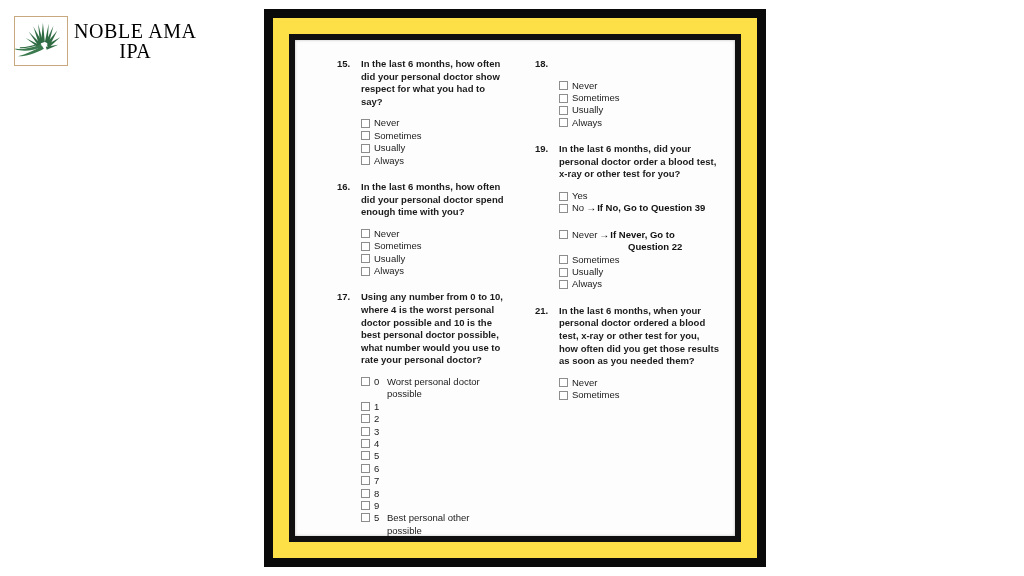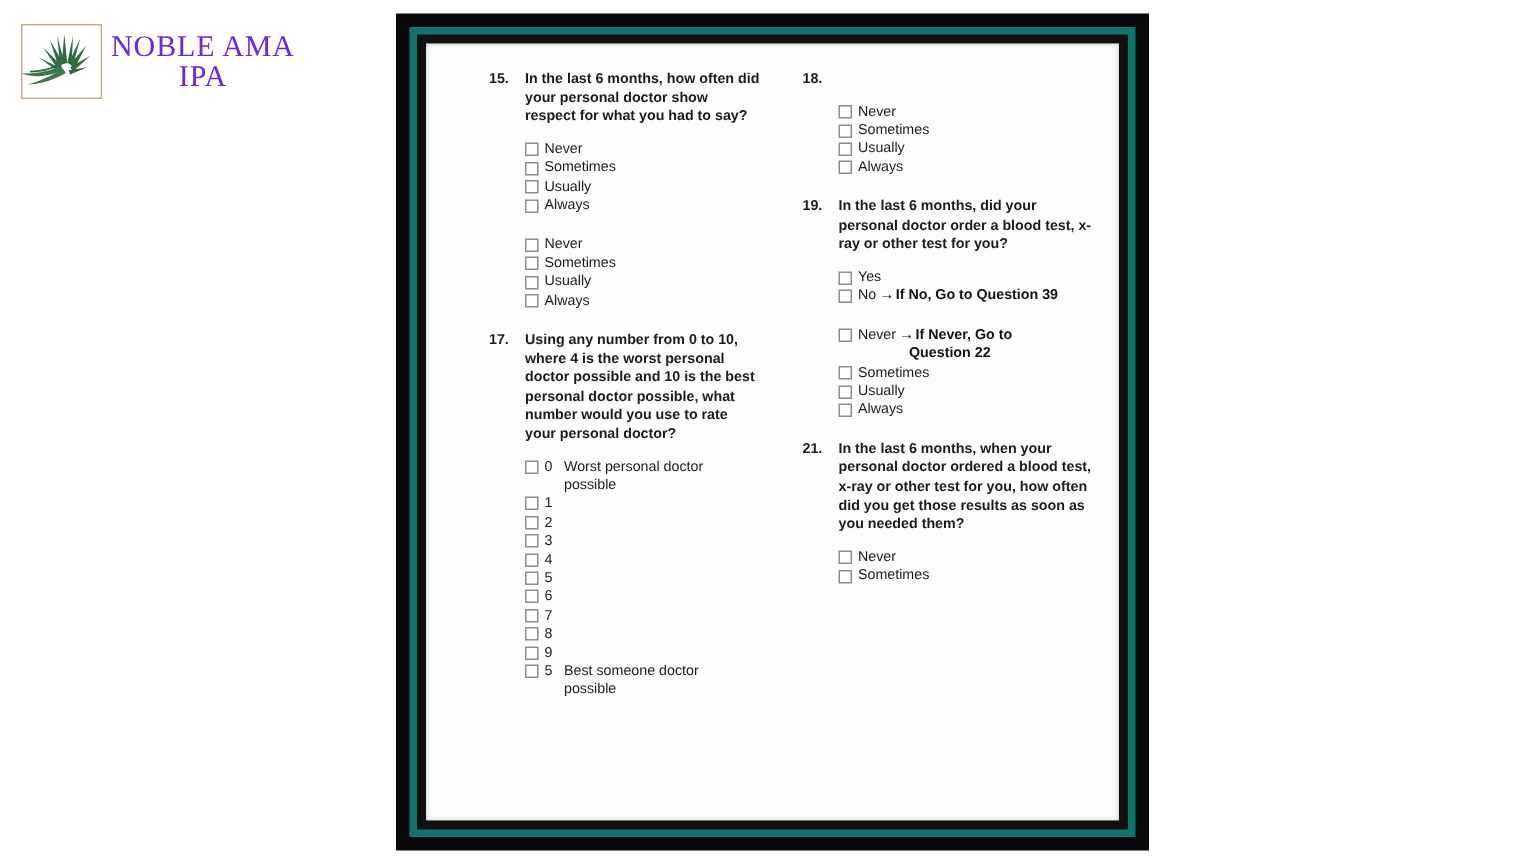--- a/index.html
+++ b/index.html
@@ -33,21 +33,21 @@
     height: 50px;
     border: 1.5px solid #c8a87e;
     box-sizing: border-box;
     position: relative;
     background: #ffffff;
     flex: none;
   }
   .logo-mark svg { display: block; width: 100%; height: 100%; }
   .logo-text {
     font-family: "Liberation Serif", serif;
-    color: #6d28d9;
+    color: #000000;
     text-align: center;
     line-height: 1.02;
     letter-spacing: 0.6px;
   }
   .logo-text .l1 { font-size: 20px; display: block; }
   .logo-text .l2 { font-size: 20px; display: block; }
 
   
   .frame-outer {
     position: absolute;
@@ -55,23 +55,23 @@
     top: 9px;
     width: 502px;
     height: 558px;
     background: #0a0a0a;
     box-sizing: border-box;
     padding: 9px;
   }
   .frame-white {
     width: 100%;
     height: 100%;
-    background: #0f766e;
-    box-sizing: border-box;
-    padding: 5px;
+    background: #fde047;
+    box-sizing: border-box;
+    padding: 16px;
   }
   .frame-inner {
     width: 100%;
     height: 100%;
     background: #101010;
     box-sizing: border-box;
     padding: 6px;
   }
   .page {
     width: 100%;
@@ -163,21 +163,21 @@
   }
   .arrow {
     font-weight: bold;
     font-size: 10px;
     padding: 0 1px 0 2px;
   }
   .skip-cont {
     font-weight: bold;
     font-size: 9.5px;
     color: #111;
-    margin-left: 47px;
+    margin-left: 69px;
     line-height: 12.4px;
     display: block;
   }
   .wrap-desc {
     margin-left: 26px;
     font-size: 9.5px;
     color: #1b1b1b;
     line-height: 12.4px;
   }
   .scale-opt { display: flex; align-items: flex-start; line-height: 11.9px; }
@@ -241,20 +241,24 @@
                 <div class="opt">
                   <span class="cb"></span>
                   <span class="opt-label">Usually</span>
                 </div>
                 <div class="opt">
                   <span class="cb"></span>
                   <span class="opt-label">Always</span>
                 </div>
               </div>
 
+              <div class="q">
+                <div class="q-num">16.</div>
+                <div class="q-text">In the last 6 months, how often did your personal doctor spend enough time with you?</div>
+              </div>
               <div class="options">
                 <div class="opt">
                   <span class="cb"></span>
                   <span class="opt-label">Never</span>
                 </div>
                 <div class="opt">
                   <span class="cb"></span>
                   <span class="opt-label">Sometimes</span>
                 </div>
                 <div class="opt">
@@ -311,21 +315,21 @@
                   <span class="cb"></span>
                   <span class="opt-num">8</span>
                 </div>
                 <div class="scale-opt">
                   <span class="cb"></span>
                   <span class="opt-num">9</span>
                 </div>
                 <div class="scale-opt">
                   <span class="cb"></span>
                   <span class="opt-num">5</span>
-                  <span class="opt-desc">Best someone doctor</span>
+                  <span class="opt-desc">Best personal other</span>
                 </div>
                 <div class="wrap-desc">possible</div>
               </div>
 
             </div>
 
             <div class="col col-right">
 
               <div class="q">
                 <div class="q-num">18.</div>

